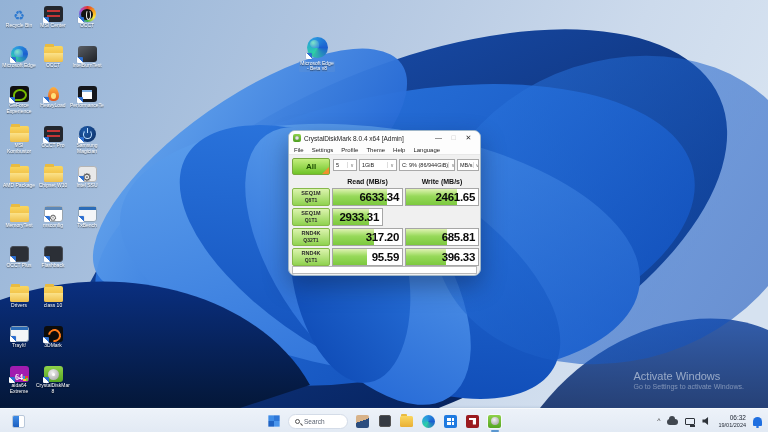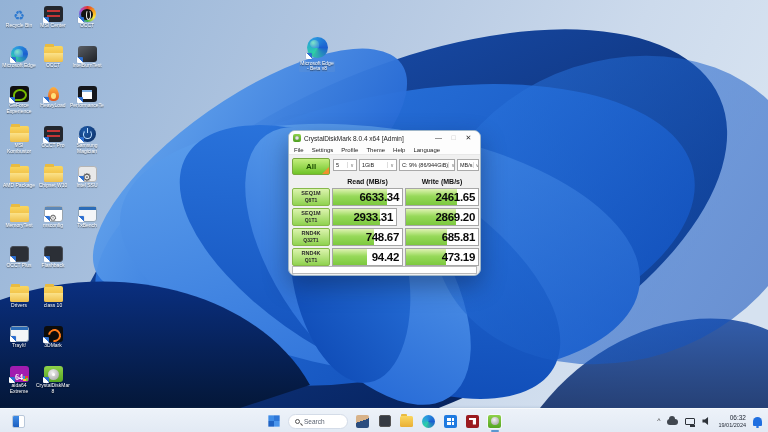--- a/index.html
+++ b/index.html
@@ -348,20 +348,24 @@
   <div class="center-shortcut dicon">
     <div class="ic edgeic">
         <i class="sca"></i>
       </div>
     <div class="lbl">
       <span>Microsoft Edge</span><br>
       <span>- Beta v8</span>
     </div>
   </div>
 
+  <div class="watermark">
+    <div class="l1">Activate Windows</div>
+    <div class="l2">Go to Settings to activate Windows.</div>
+  </div>
 
   <div class="cdmwin">
     <div class="titlebar">
       <div class="titleicon"></div>
       <div class="titletext">CrystalDiskMark 8.0.4 x64 [Admin]</div>
       <div class="winbtn">—</div>
       <div class="winbtn max">□</div>
       <div class="winbtn">✕</div>
     </div>
     <div class="menubar">
@@ -404,53 +408,49 @@
       </div>
     <div class="cell" style="left:116px;top:57px;width:74px">
         <div class="bar" style="width: 71%;"></div>
         <span class="val">2461.65</span>
       </div>
 
     <div class="rowbtn" style="top:77px">
         <span class="t">SEQ1M</span>
         <span class="q">Q1T1</span>
       </div>
-    <div class="cell" style="left:43px;top:77px;width:65px">
+    <div class="cell" style="left:43px;top:77px;width:51px">
         <div class="bar" style="width: 74%;"></div>
         <span class="val">2933.31</span>
-      </div>
-    <div class="cell" style="left:116px;top:77px;width:74px">
-        <div class="bar" style="width: 70%;"></div>
-        <span class="val">2869.20</span>
       </div>
 
     <div class="rowbtn" style="top:97px">
         <span class="t">RND4K</span>
         <span class="q">Q32T1</span>
       </div>
     <div class="cell" style="left:43px;top:97px;width:71px">
         <div class="bar" style="width: 60%;"></div>
-        <span class="val">748.67</span>
+        <span class="val">317.20</span>
       </div>
     <div class="cell" style="left:116px;top:97px;width:74px">
         <div class="bar" style="width: 57%;"></div>
         <span class="val">685.81</span>
       </div>
 
     <div class="rowbtn" style="top:117px">
         <span class="t">RND4K</span>
         <span class="q">Q1T1</span>
       </div>
     <div class="cell" style="left:43px;top:117px;width:71px">
         <div class="bar" style="width: 49%;"></div>
-        <span class="val">94.42</span>
+        <span class="val">95.59</span>
       </div>
     <div class="cell" style="left:116px;top:117px;width:74px">
         <div class="bar" style="width: 55%;"></div>
-        <span class="val">473.19</span>
+        <span class="val">396.33</span>
       </div>
 
     <div class="statusbar"></div>
   </div>
 </div>
 
 <div class="taskbar">
   <div class="tb-left"></div>
   <div class="tb-center">
     <div class="titem">

